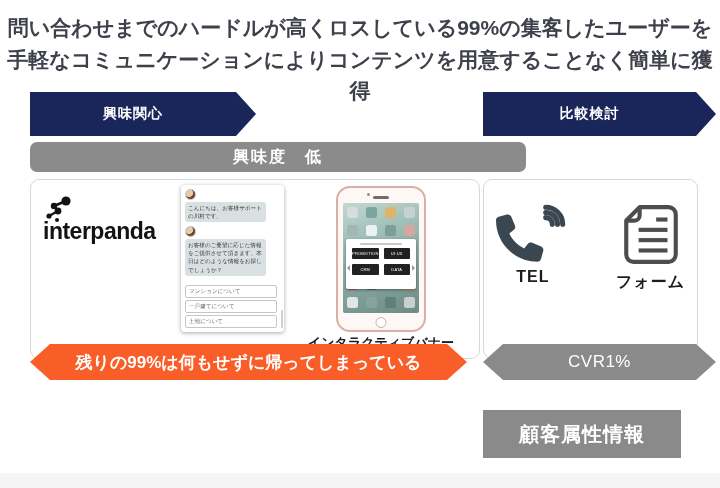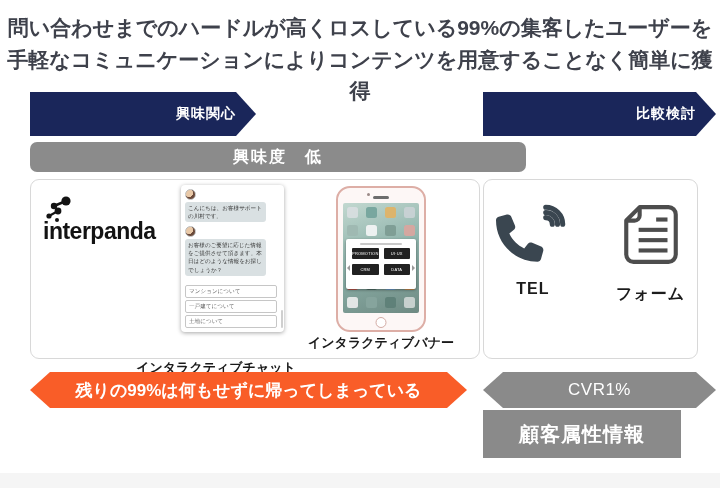--- a/index.html
+++ b/index.html
@@ -10,21 +10,21 @@
   }
   
   .title {
     position:absolute; top:12px; left:0; width:720px; text-align:center;
     color:#3e414b; font-weight:700; font-size:21px; line-height:1.5;
   }
   
   .stage-arrow {
     position:absolute; top:92px; height:44px; background:#1a265a;
     clip-path:polygon(0 0, calc(100% - 20px) 0, 100% 50%, calc(100% - 20px) 100%, 0 100%);
-    display:flex; align-items:center; justify-content:flex-end;
+    display:flex; align-items:center; justify-content:center;
     color:#ffffff; font-weight:700; font-size:14px; letter-spacing:1px;
     padding-right:20px;
   }
   .stage-1 { left:30px;  width:226px; }
   .stage-2 { left:259px; width:212px; }
   .stage-3 { left:483px; width:233px; }
   
   .interest-bar {
     position:absolute; top:142px; height:30px; background:#8b8b8b; border-radius:7px;
     display:flex; align-items:center; justify-content:center;
@@ -119,25 +119,25 @@
     font-size:4px; letter-spacing:.2px; position:relative;
   }
   .popup-chevron { position:absolute; top:26px; width:0; height:0; border-top:3px solid transparent; border-bottom:3px solid transparent; }
   .chev-left  { left:1px;  border-right:3px solid #9a9a9a; }
   .chev-right { right:1px; border-left:3px solid #9a9a9a; }
   
   .contact-row {
     position:absolute; inset:0; display:flex; align-items:flex-start;
     justify-content:center; gap:46px; padding-top:22px;
   }
-  .contact-item { display:flex; flex-direction:column; align-items:center; gap:16px; }
+  .contact-item { display:flex; flex-direction:column; align-items:center; gap:4px; }
   .contact-label { font-weight:700; font-size:16px; color:#1c1c1c; letter-spacing:1px; }
   
   .ribbon {
-    position:absolute; top:372px; height:36px;
+    position:absolute; top:344px; height:36px;
     clip-path:polygon(20px 0, calc(100% - 20px) 0, 100% 50%, calc(100% - 20px) 100%, 20px 100%, 0 50%);
     display:flex; align-items:center; justify-content:center;
     color:#ffffff; font-weight:700;
   }
   .ribbon-lost { left:30px; width:437px; background:#f95d28; font-size:17px; }
   .ribbon-cvr  { left:483px; width:233px; background:#8a8a8a; font-size:17px; font-weight:400; letter-spacing:.5px; }
   
   .data-box {
     position:absolute; top:410px; height:48px; display:flex; flex-direction:column;
     align-items:center; justify-content:center; color:#ffffff;

